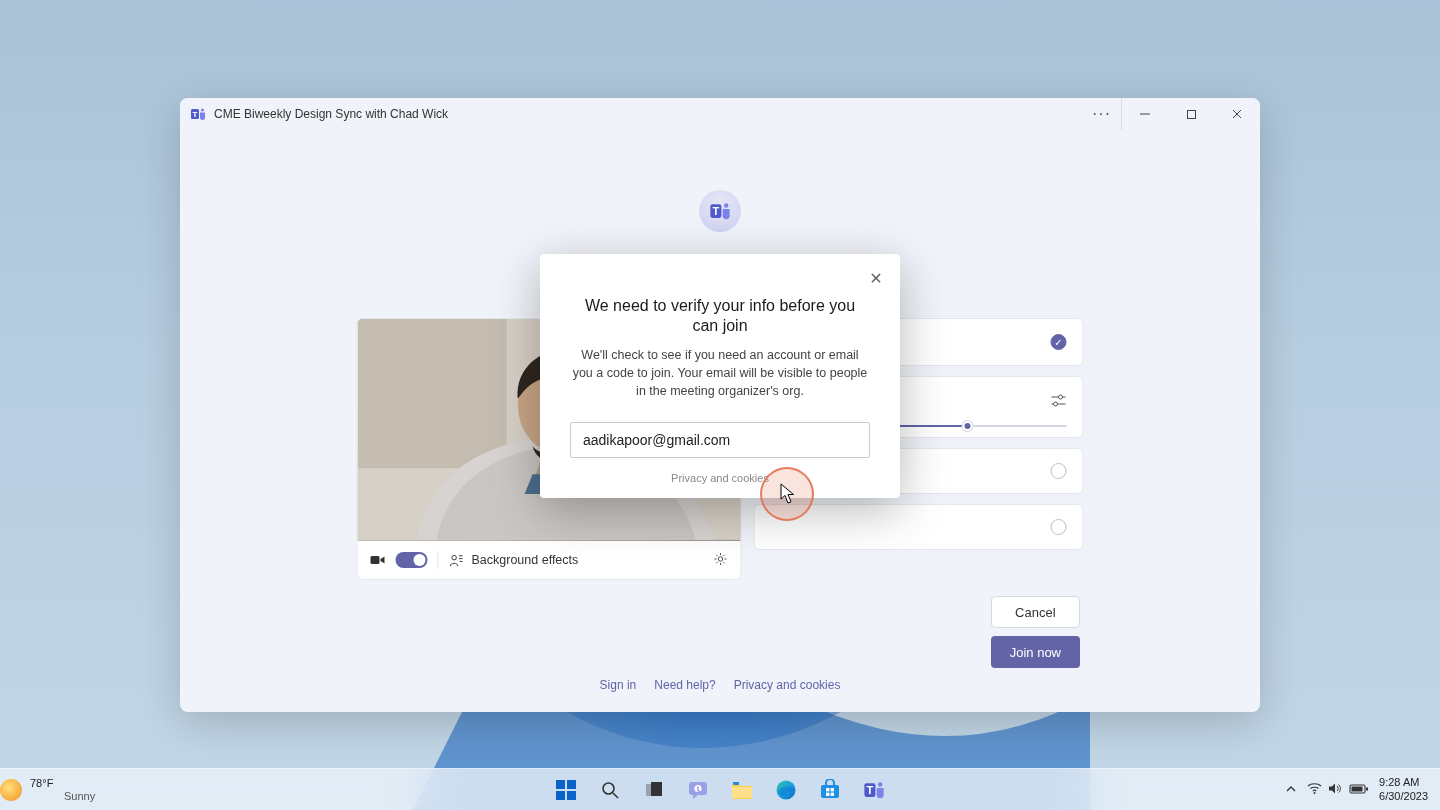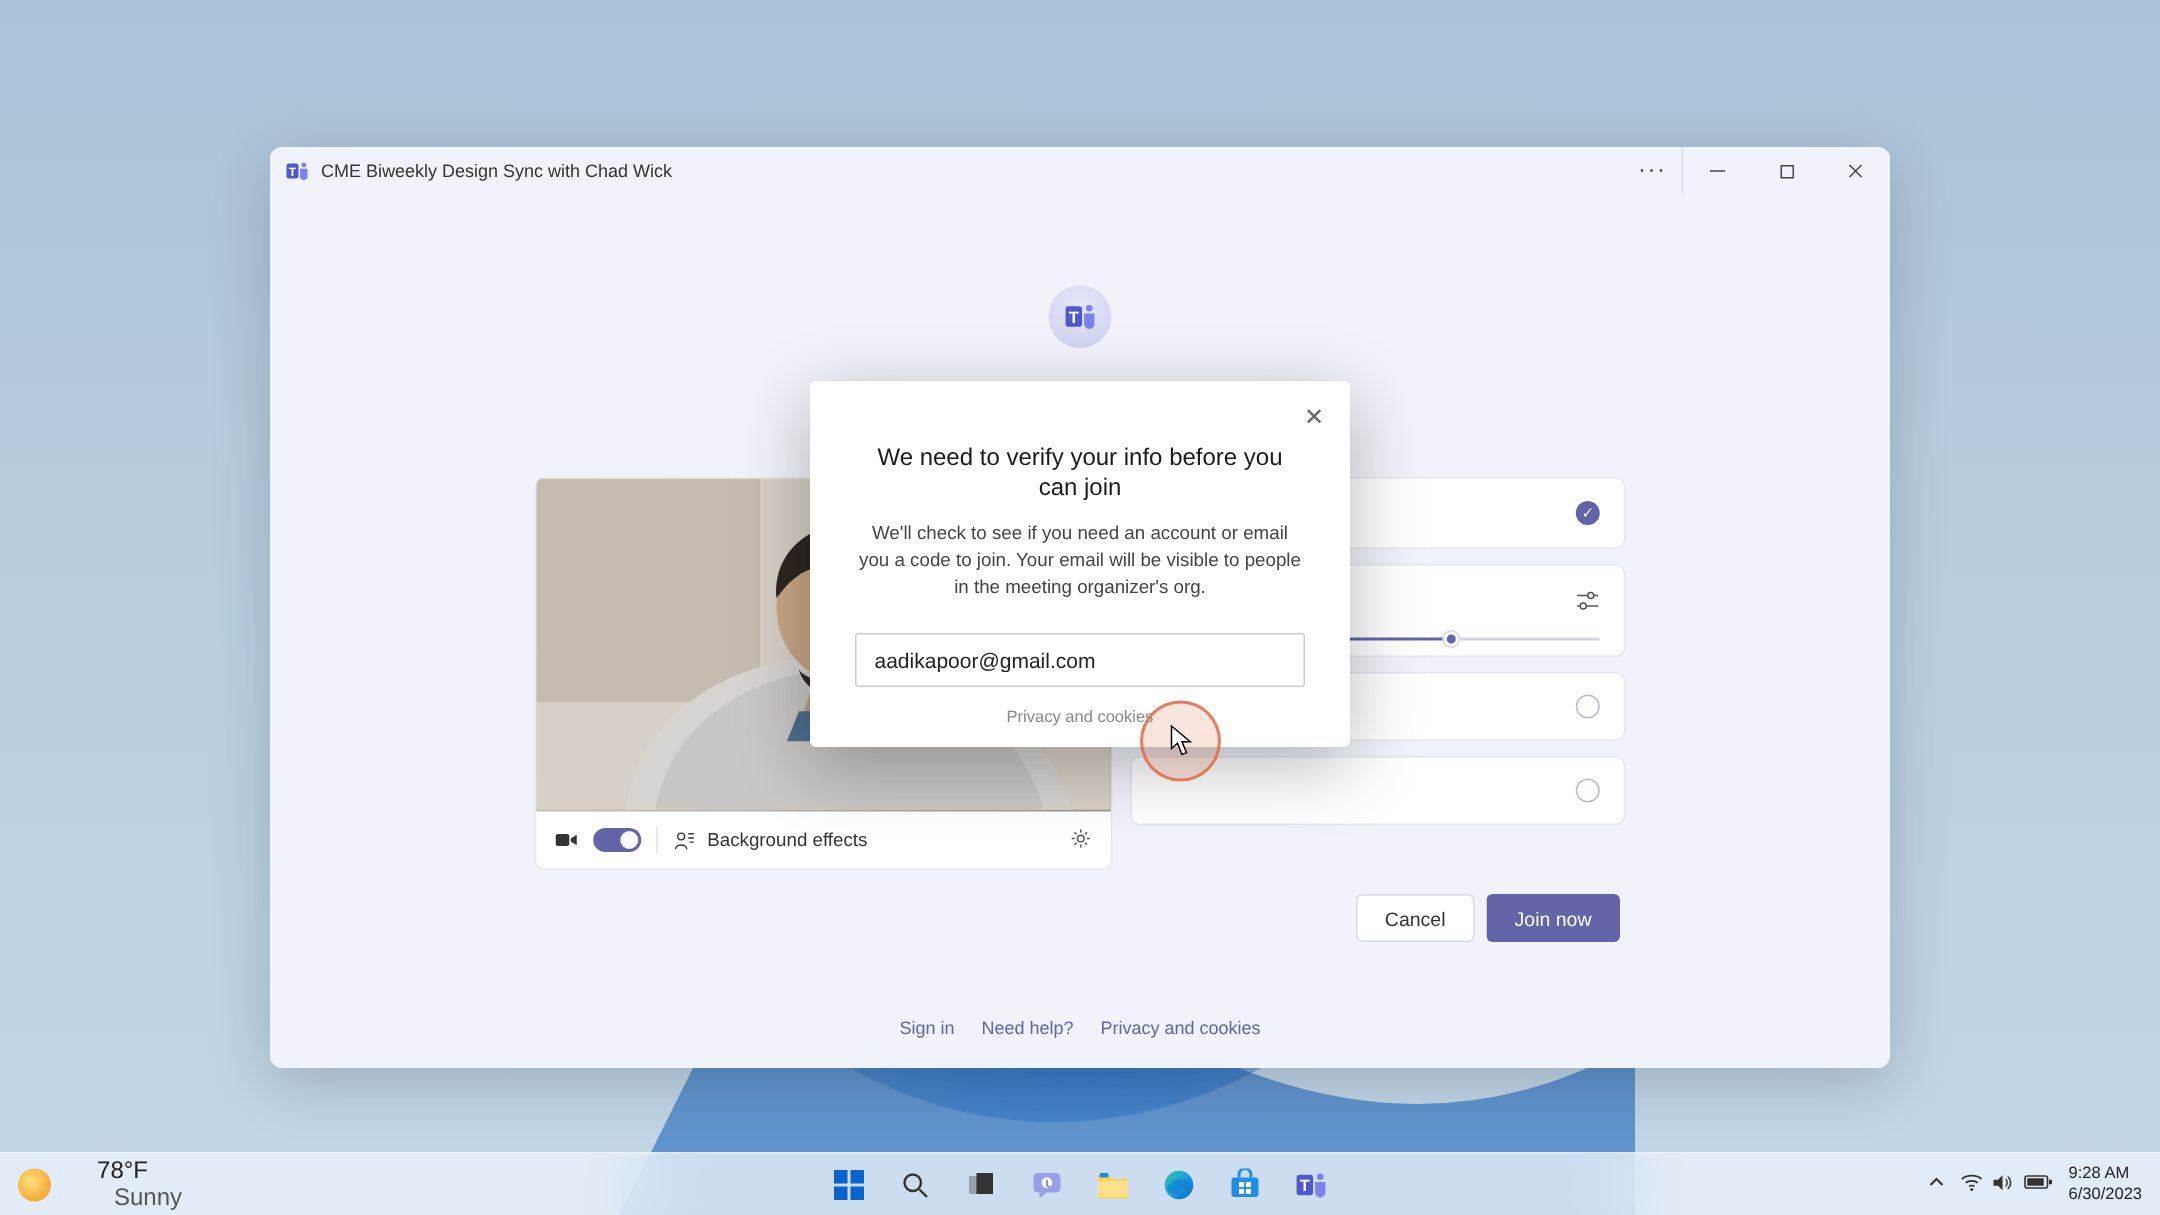--- a/index.html
+++ b/index.html
@@ -188,20 +188,21 @@
     transform: translateX(-50%);
     box-shadow: 0 0 0 1px #d4d6e2;
   }
 
   .action-row {
     position: absolute;
     right: 180px;
     top: 466px;
     display: flex;
     gap: 8px;
+    flex-direction: column;
   }
   .btn {
     height: 32px;
     padding: 0 18px;
     font-size: 13px;
     border-radius: 4px;
     display: flex; align-items: center; justify-content: center;
     border: 1px solid transparent;
     cursor: pointer;
   }
@@ -311,28 +312,27 @@
     height: 42px;
     background: rgba(235, 242, 250, 0.78);
     backdrop-filter: blur(20px);
     border-top: 1px solid rgba(255,255,255,0.4);
     display: flex;
     align-items: center;
     z-index: 10;
   }
   .tb-weather {
     position: absolute;
-    left: 12px;
+    left: 0;
     display: flex;
     align-items: center;
     gap: 8px;
-    font-size: 16px;
+    font-size: 11px;
     color: #222;
     line-height: 1.1;
-    text-align: center;
   }
   .tb-weather .sun {
     width: 22px; height: 22px;
     border-radius: 50%;
     background: radial-gradient(circle at 40% 40%, #ffe27a, #f7a83b 70%);
   }
   .tb-center {
     position: absolute;
     left: 50%;
     transform: translateX(-50%);

